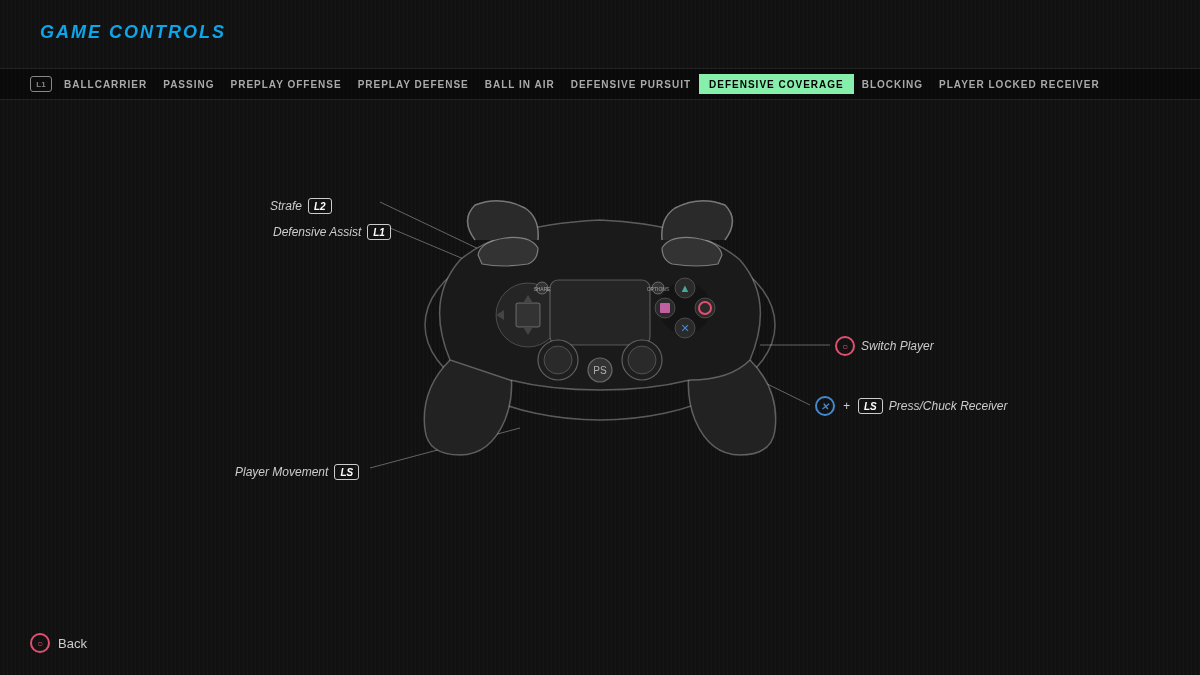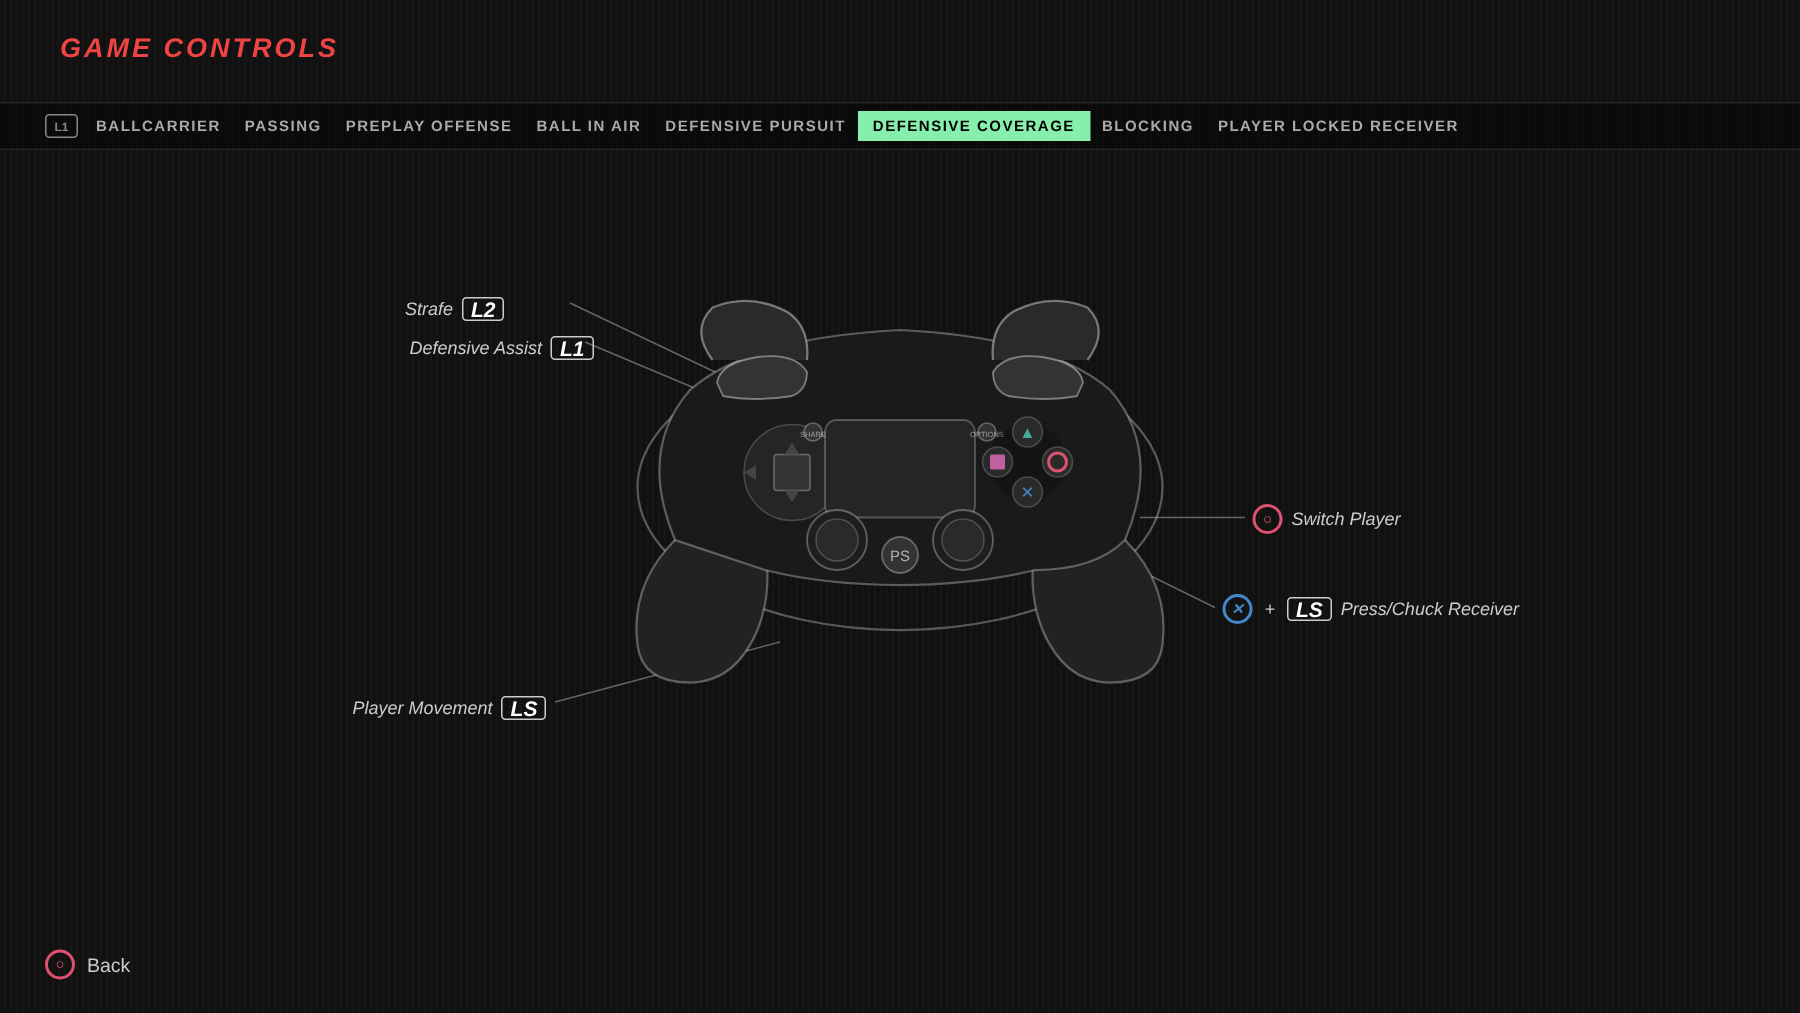--- a/index.html
+++ b/index.html
@@ -28,21 +28,21 @@
     }
 
     .page-title {
       position: absolute;
       top: 22px;
       left: 40px;
       font-size: 18px;
       font-weight: 900;
       font-style: italic;
       letter-spacing: 2px;
-      color: #ef4444;
+      color: #0ea5e9;
     }
 
     
     .nav-bar {
       position: absolute;
       top: 68px;
       left: 0;
       right: 0;
       display: flex;
       align-items: center;
@@ -84,21 +84,21 @@
       gap: 6px;
       font-style: italic;
     }
 
     .btn-badge {
       display: inline-flex;
       align-items: center;
       justify-content: center;
       border: 1.5px solid #ccc;
       border-radius: 3px;
-      font-size: 14px;
+      font-size: 10px;
       font-weight: 700;
       color: #fff;
       padding: 1px 5px;
       min-width: 22px;
       height: 16px;
       background: transparent;
     }
 
     
     .label-strafe {
@@ -155,20 +155,21 @@
 
 <div class="bg-texture"></div>
 
 <div class="page-title">GAME CONTROLS</div>
 
 <nav class="nav-bar">
   <span class="btn-badge" style="border-color:#888;color:#888;margin-right:4px;font-size:8px;">L1</span>
   <div class="nav-tab">BALLCARRIER</div>
   <div class="nav-tab">PASSING</div>
   <div class="nav-tab">PREPLAY OFFENSE</div>
+  <div class="nav-tab">PREPLAY DEFENSE</div>
   <div class="nav-tab">BALL IN AIR</div>
   <div class="nav-tab">DEFENSIVE PURSUIT</div>
   <div class="nav-tab active">DEFENSIVE COVERAGE</div>
   <div class="nav-tab">BLOCKING</div>
   <div class="nav-tab">PLAYER LOCKED RECEIVER</div>
 
 </nav>
 
 <svg class="lines-svg">
 

